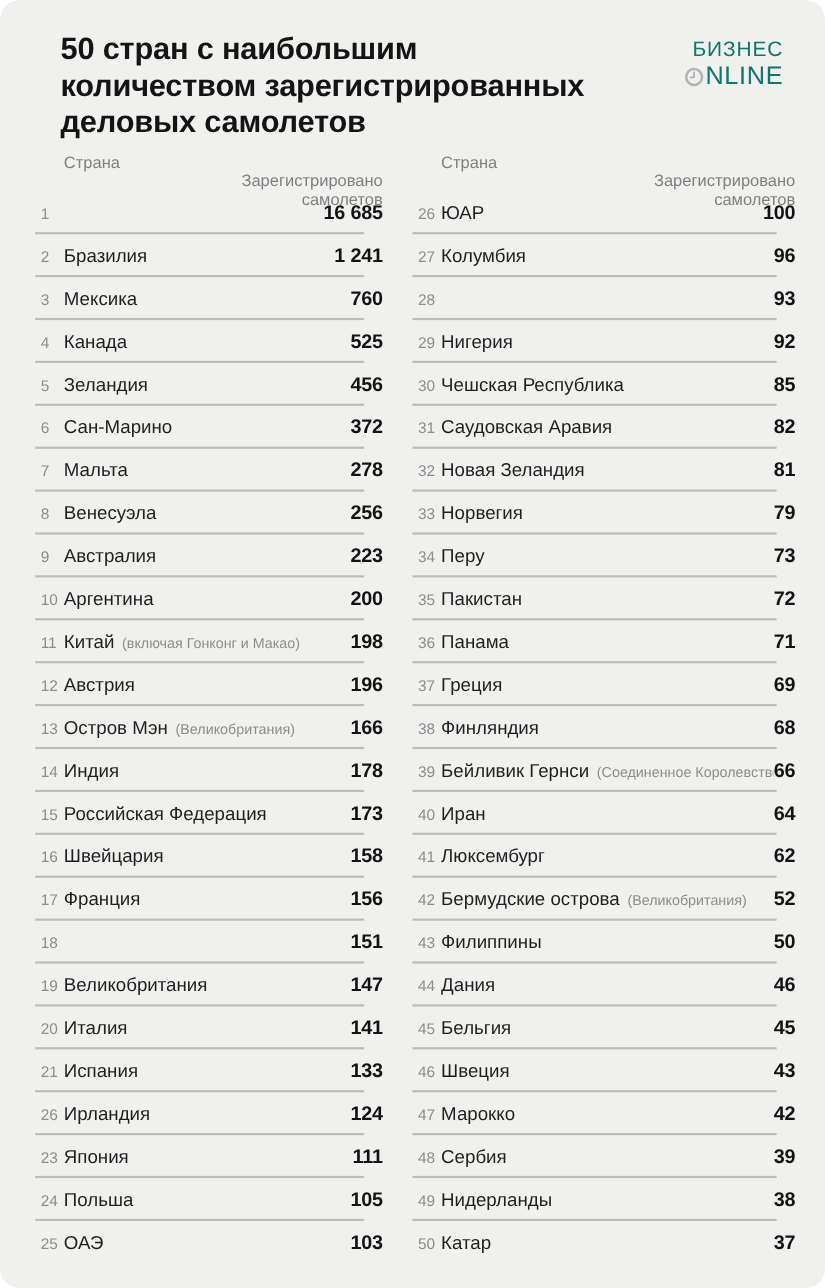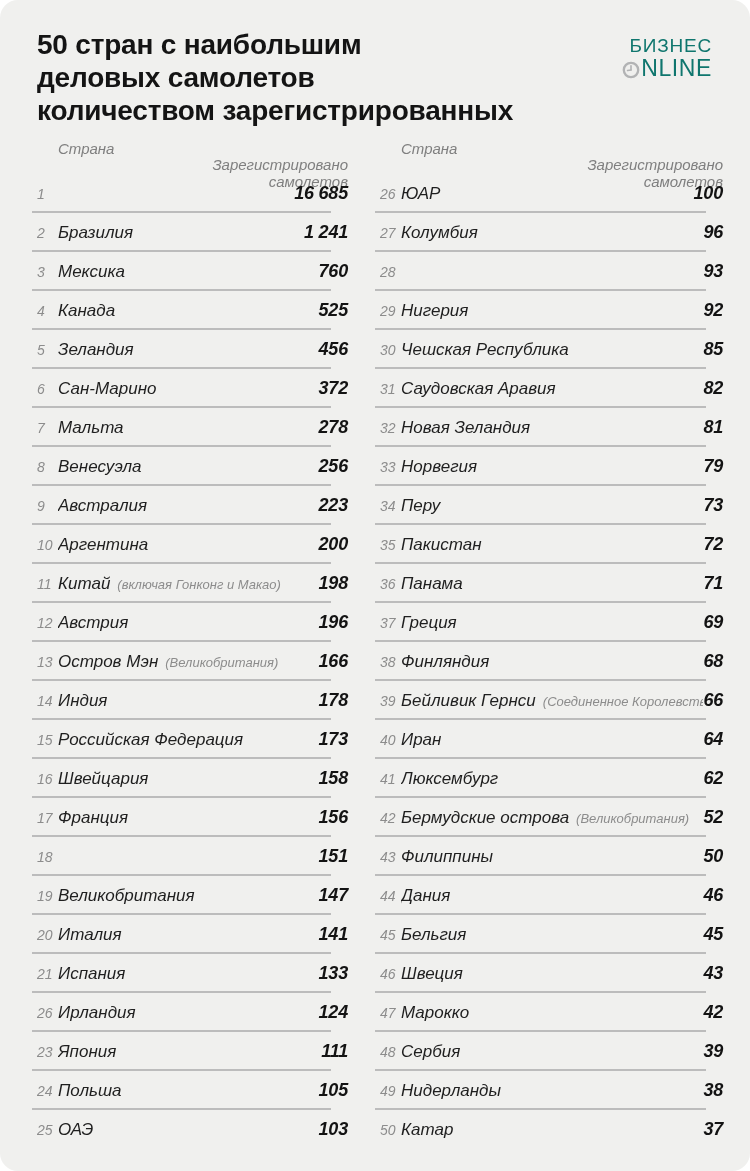--- a/index.html
+++ b/index.html
@@ -3,29 +3,29 @@
 <meta charset="utf-8">
 <style>
   html,body{margin:0;padding:0;background:#ffffff;}
   body{font-family:"Liberation Sans","DejaVu Sans",sans-serif;-webkit-font-smoothing:antialiased;}
   .card{
     position:relative;width:750px;height:1171px;box-sizing:border-box;
     background:#f0f0ee;border-radius:18px;overflow:hidden;
   }
   
   .head{display:flex;justify-content:space-between;align-items:flex-start;
-        padding:28px 38px 0 37px;}
+        padding:28px 38px 0 55px;}
   .title{font-size:28px;line-height:33px;font-weight:700;color:#141414;letter-spacing:-0.2px;}
   .logo{margin-top:8px;text-align:right;color:#0f766e;line-height:1;user-select:none;}
   .logo .l1{font-size:19px;letter-spacing:0.8px;font-weight:400;}
   .logo .l2{font-size:23px;letter-spacing:0.6px;font-weight:400;margin-top:2px;
             display:flex;align-items:center;justify-content:flex-end;gap:1px;}
   .clock{display:inline-block;width:18px;height:18px;}
   
-  .tables{display:flex;padding-left:32px;margin-top:13px;font-style:italic;}
+  .tables{display:flex;padding-left:32px;margin-top:13px;}
   .tbl{box-sizing:border-box;}
   .tbl.left{width:316px;margin-right:27px;}
   .tbl.right{width:348px;}
   .thead{display:grid;grid-template-columns:26px 1fr 140px;align-items:start;
          color:#7f7f7f;font-size:15px;line-height:17px;height:34px;}
   .thead .h-country{grid-column:2;}
   .thead .h-reg{grid-column:3;text-align:right;margin-top:16px;}
   .row{position:relative;height:39px;display:grid;
        grid-template-columns:26px 1fr max-content;align-items:center;}
   .row::after{content:"";position:absolute;left:0;right:17px;bottom:0;height:2px;
@@ -38,22 +38,22 @@
          white-space:nowrap;justify-self:end;text-align:left;}
 </style>
 </head>
 <body>
 
 <div class="card">
 
   <div class="head">
     <div class="title">
       <div>50 стран с наибольшим</div>
+      <div>количеством зарегистрированных</div>
       <div>деловых самолетов</div>
-      <div>количеством зарегистрированных</div>
     </div>
     <div class="logo">
       <div class="l1">БИЗНЕС</div>
       <div class="l2">
         <span class="clock">
           <svg viewBox="0 0 20 20" width="18" height="18">
             <circle cx="10" cy="10" r="8" fill="none" stroke="#b2b3b4" stroke-width="2.6"></circle>
             <line x1="10" y1="10" x2="10" y2="5.4" stroke="#b2b3b4" stroke-width="1.8" stroke-linecap="round"></line>
             <line x1="10" y1="10" x2="6.2" y2="10.6" stroke="#b2b3b4" stroke-width="1.8" stroke-linecap="round"></line>
           </svg>

